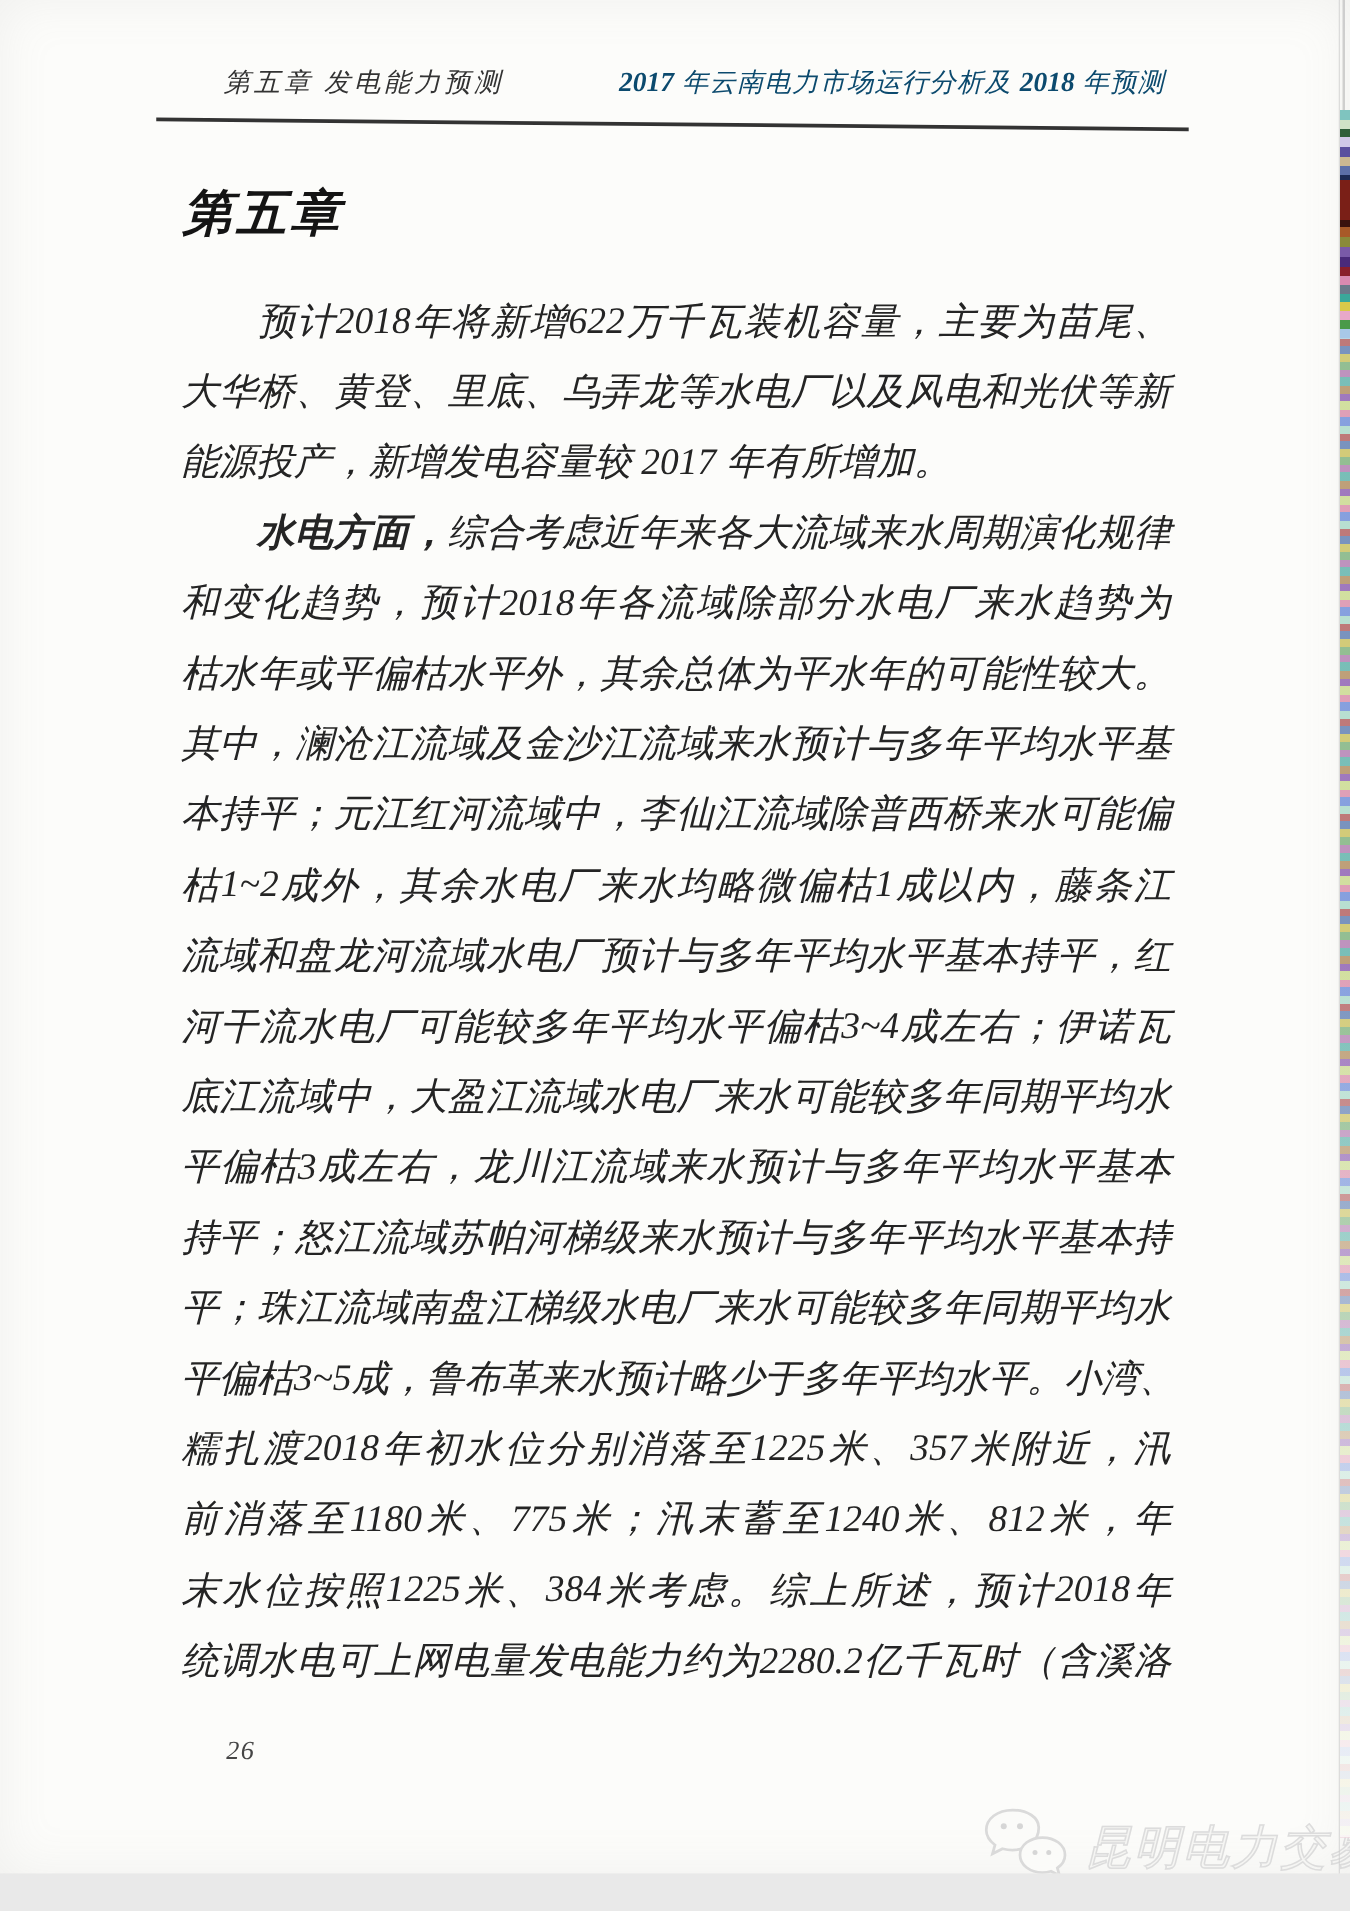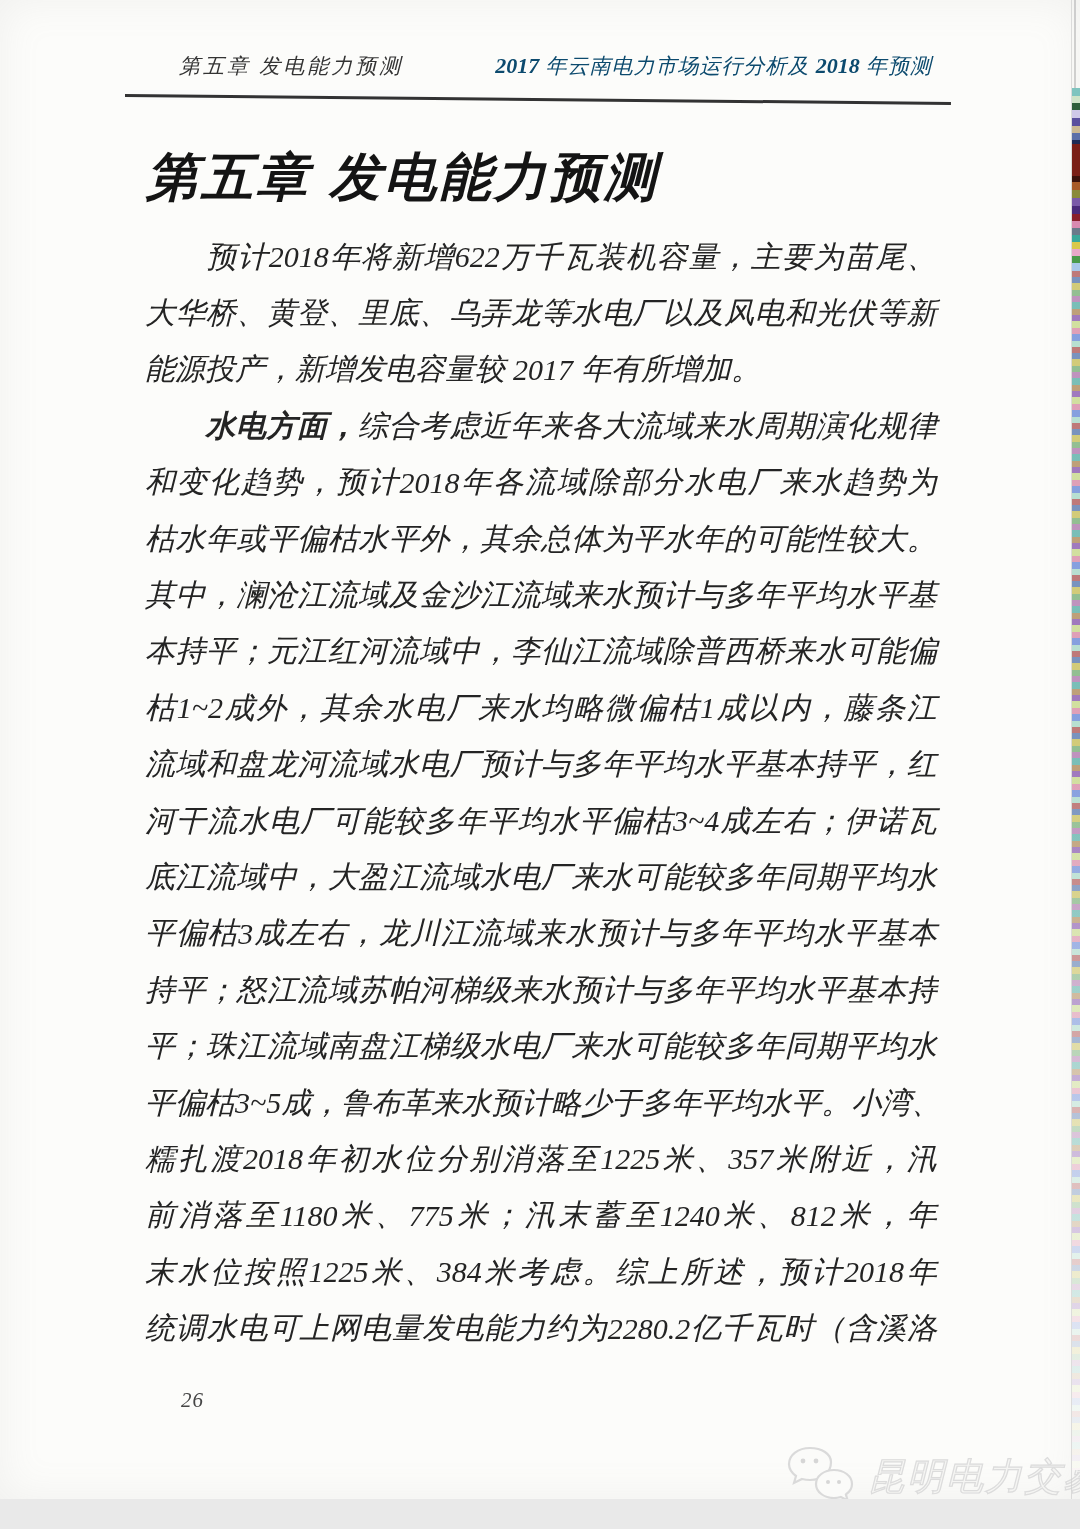--- a/index.html
+++ b/index.html
@@ -23,21 +23,21 @@
   }
   .hdr-right .num{font-weight:700;font-size:22px;letter-spacing:0;}
   .hdr-rule{
     position:absolute;left:125px;top:94px;width:826px;height:3px;
     background:#333;transform:rotate(0.55deg);transform-origin:left center;
   }
   
   .doc-title{
     position:absolute;left:146px;top:143px;
     font-family:"Liberation Sans","DejaVu Sans",sans-serif;
-    font-weight:700;font-size:52px;letter-spacing:3px;color:#141414;
+    font-weight:700;font-size:40px;letter-spacing:3px;color:#141414;
     display:flex;align-items:center;
   }
   .doc-title .gap{width:18px;flex:0 0 18px;}
   
   .body-text{
     position:absolute;left:145px;top:229px;width:792px;
     font-size:30px;color:#242424;
   }
   .line{display:flex;justify-content:space-between;align-items:center;height:56.4px;}
   .line.left{justify-content:flex-start;}
@@ -89,21 +89,20 @@
 
 <div class="page">
 
   <div class="hdr-left">第五章  发电能力预测</div>
   <div class="hdr-right" id="hdr-right"><span class="num">2017</span><span> 年云南电力市场运行分析及 </span><span class="num">2018</span><span> 年预测</span></div>
   <div class="hdr-rule"></div>
 
   <div class="doc-title">
     <span>第五章</span>
     <span class="gap"></span>
-    <span>发电能力预测</span>
   </div>
 
   <div class="body-text" id="body-text">
       <div>
         <div class="line">
           <span class="ind"></span>
           <span class="tok">预</span>
           <span class="tok">计</span>
           <span class="tok ascii">2018</span>
           <span class="tok">年</span>

